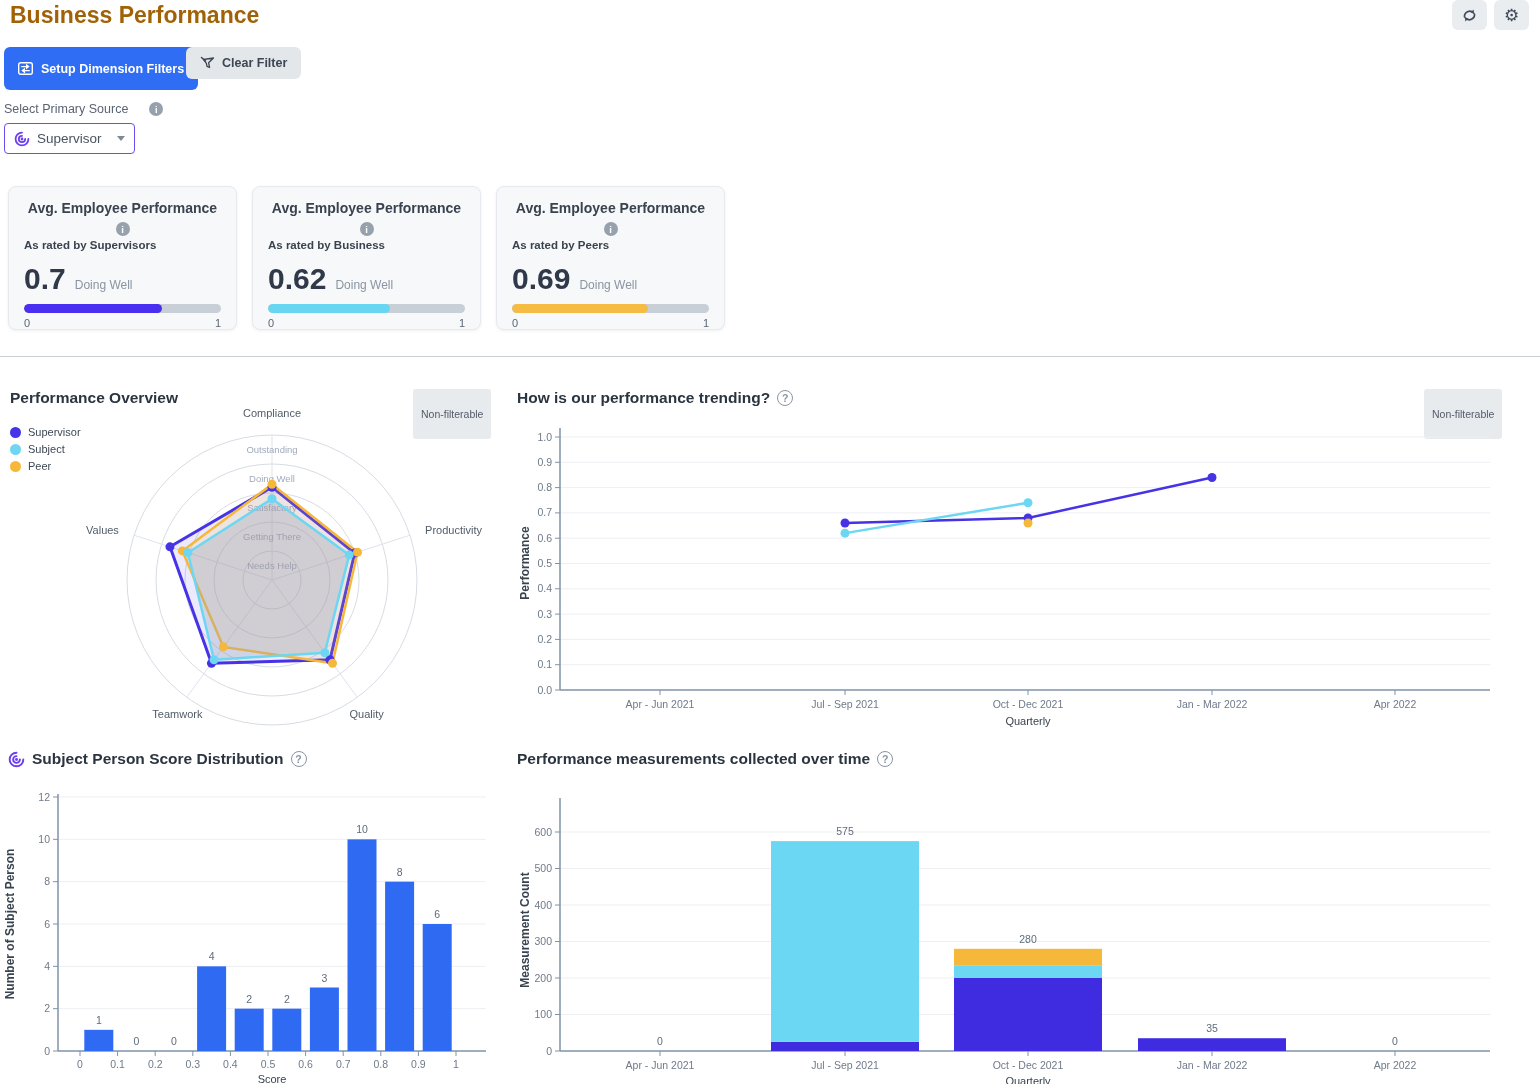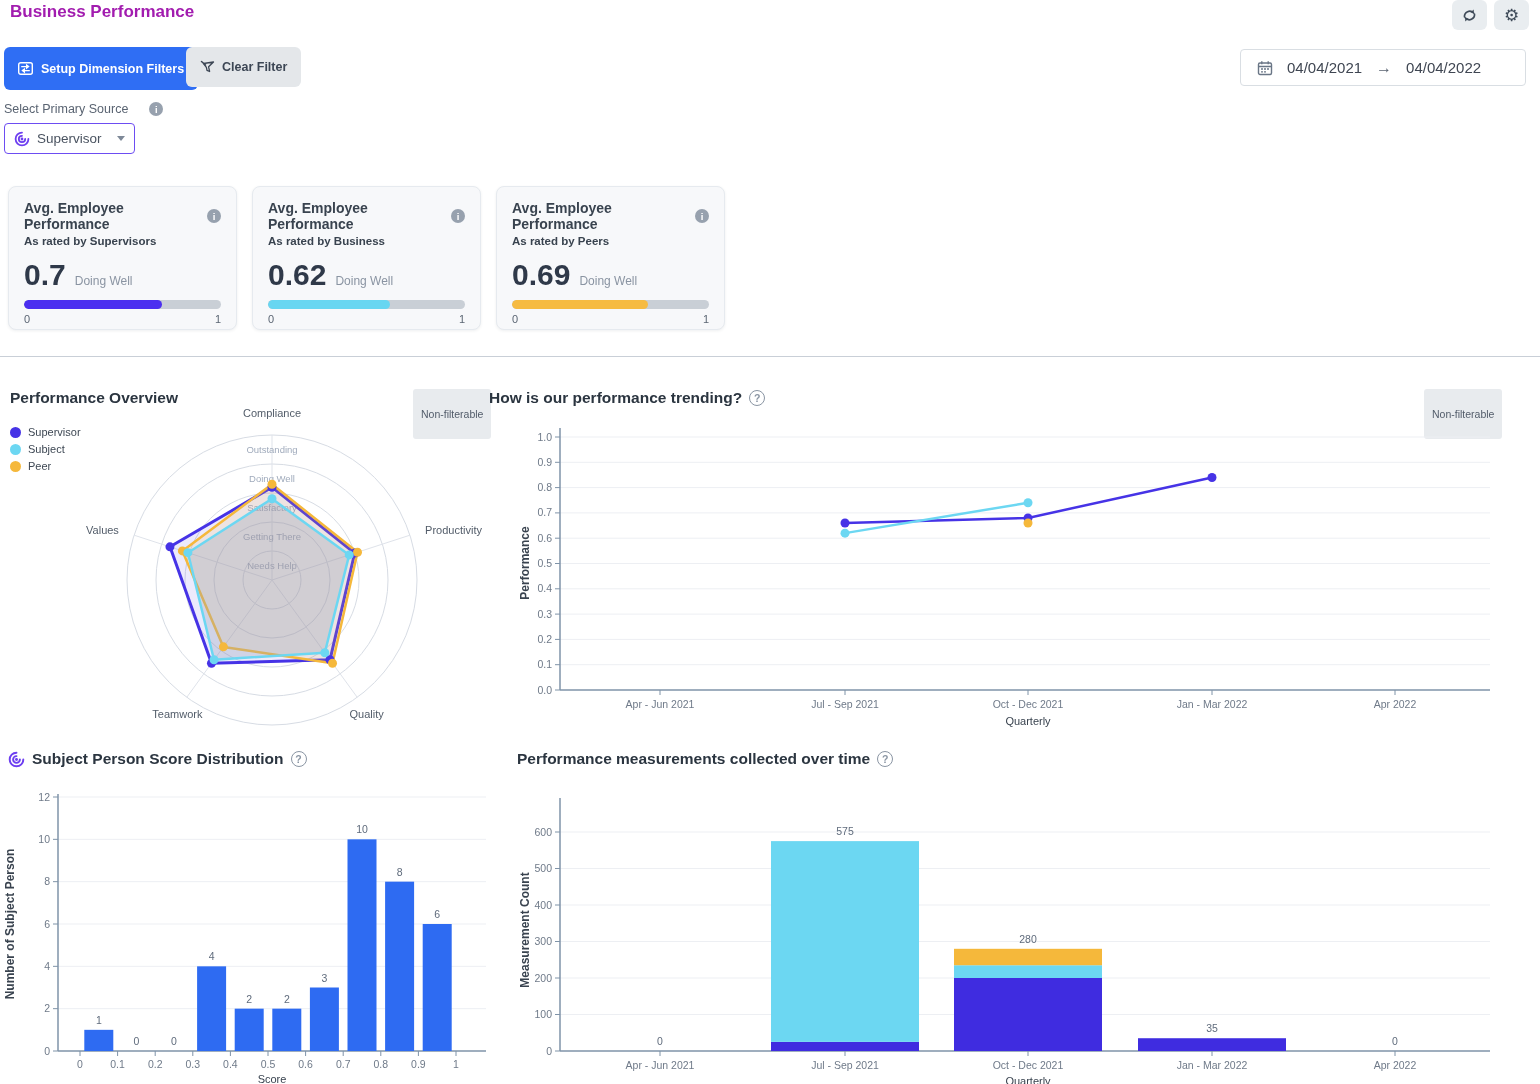--- a/index.html
+++ b/index.html
@@ -1,28 +1,28 @@
 <!DOCTYPE html>
 <html><head>
 <meta charset="utf-8">
 <style>
   * { box-sizing: border-box; margin: 0; padding: 0; }
   body { background:#fff; font-family:"Liberation Sans", sans-serif; }
   .page { position:relative; width:1540px; height:1084px; background:#fff; overflow:hidden; }
 
-  .h1 { position:absolute; left:10px; top:2px; font-size:17px; font-weight:bold; color:#a21caf; }
+  .h1 { position:absolute; left:10px; top:2px; font-size:23px; font-weight:bold; color:#a16207; }
 
   .icon-btn { position:absolute; top:0; width:35px; height:30px; background:#e9edf0; border-radius:6px;
               display:flex; align-items:center; justify-content:center; color:#3f4b59; cursor:pointer; }
   .gear-glyph { font-size:17px; line-height:1; }
 
   .btn-blue { position:absolute; left:4px; top:47px; height:43px; background:#2f6ef4; color:#fff;
               border:none; border-radius:6px; font-size:12.5px; font-weight:bold; padding:0 14px;
               display:flex; align-items:center; gap:8px; cursor:pointer; font-family:inherit;}
-  .btn-gray { position:absolute; left:186px; top:47px; height:40px; background:#e4e7ea; color:#3c4654;
+  .btn-gray { position:absolute; left:186px; top:47px; height:32px; background:#e4e7ea; color:#3c4654;
               border:none; border-radius:6px; font-size:12.5px; font-weight:bold; padding:0 14px;
               display:flex; align-items:center; gap:7px; cursor:pointer; font-family:inherit;}
 
   .daterange { position:absolute; left:1240px; top:49px; width:286px; height:37px; background:#fff;
                border:1px solid #d9dee3; border-radius:4px; display:flex; align-items:center;
                padding:0 16px; gap:14px; font-size:15px; color:#3f4652; }
   .daterange .arrow { color:#5a6472; font-size:16px; }
 
   .src-label { position:absolute; left:4px; top:102px; font-size:12.5px; color:#5a6472;
                display:flex; align-items:center; gap:21px; }
@@ -34,21 +34,21 @@
 
   .info-i { display:inline-flex; width:14px; height:14px; border-radius:50%; background:#97a1ae;
             color:#fff; font-size:9.5px; font-weight:bold; align-items:center; justify-content:center;
             font-style:normal; flex:none;}
   .q-icon { display:inline-flex; width:16px; height:16px; border-radius:50%; border:1.5px solid #8a95a3;
             color:#8a95a3; font-size:10.5px; font-weight:bold; align-items:center; justify-content:center; flex:none;}
 
   .kpi { position:absolute; top:186px; width:229px; height:144px; background:#f7f8fa;
          border:1px solid #e6eaef; border-radius:8px; box-shadow:0 1px 3px rgba(40,50,70,.08);
          padding:13px 15px; }
-  .kpi-title { font-size:14px; font-weight:bold; color:#39434f; display:flex; align-items:center; gap:6px; }
+  .kpi-title { font-size:14px; font-weight:bold; color:#39434f; display:flex; align-items:center; gap:6px;flex-direction:column; }
   .kpi-sub { font-size:11.5px; font-weight:bold; color:#39434f; margin-top:3px; }
   .kpi-valrow { margin-top:11px; display:flex; align-items:baseline; gap:9px; }
   .kpi-value { font-size:30px; font-weight:bold; color:#2f3949; }
   .kpi-status { font-size:12px; color:#8a94a2; }
   .kpi-track { margin-top:8px; height:9px; background:#c9cfd6; border-radius:5px; overflow:hidden; }
   .kpi-fill { height:100%; border-radius:5px; }
   .kpi-minmax { display:flex; justify-content:space-between; font-size:11px; color:#5b6573; margin-top:4px; }
 
   .divider { position:absolute; left:0; top:356px; width:1540px; height:0; border-top:1.5px solid #c9cfd7; }
 
@@ -92,30 +92,20 @@
   </button>
 
   <button class="btn-gray">
     <svg width="15" height="14" viewBox="0 0 15 14">
       <path d="M3.5 3.5 L13.5 2 L8.6 6.8 L9.6 11.5 L7 10.4 L6.4 7.4 Z" fill="none" stroke="#3c4654" stroke-width="1.3" stroke-linejoin="round"></path>
       <path d="M1.5 1.5 L5.5 5" stroke="#3c4654" stroke-width="1.5" stroke-linecap="round"></path>
     </svg>
     <span>Clear Filter</span>
   </button>
 
-  <div class="daterange">
-    <svg width="16" height="16" viewBox="0 0 16 16">
-      <rect x="1.5" y="3" width="13" height="11.5" rx="1.5" fill="none" stroke="#6a7686" stroke-width="1.4"></rect>
-      <path d="M4.8 1.2 v3 M11.2 1.2 v3 M1.5 6.5 h13" stroke="#6a7686" stroke-width="1.4"></path>
-      <path d="M4 9 h2 M7 9 h2 M10 9 h2 M4 11.8 h2 M7 11.8 h2" stroke="#6a7686" stroke-width="1.3"></path>
-    </svg>
-    <span>04/04/2021</span>
-    <span class="arrow">→</span>
-    <span>04/04/2022</span>
-  </div>
 
   <div class="src-label">
     <span>Select Primary Source</span>
     <i class="info-i">i</i>
   </div>
   <div class="dropdown">
     <svg width="16" height="16" viewBox="0 0 16 16">
       <path d="M8 1.6 A 6.4 6.4 0 1 0 14.4 8" fill="none" stroke="#6d3ef0" stroke-width="1.8" stroke-linecap="round"></path>
       <path d="M8 4.8 A 3.2 3.2 0 1 0 11.2 8" fill="none" stroke="#6d3ef0" stroke-width="1.8" stroke-linecap="round"></path>
       <circle cx="8" cy="8" r="1.4" fill="#6d3ef0"></circle>
@@ -239,21 +229,21 @@
       <circle cx="332.5124917235101" cy="258.28829957090085" r="4.5" fill="#f5b83b"></circle>
       <circle cx="223.4195488980271" cy="241.86525458508942" r="4.5" fill="#f5b83b"></circle>
       <circle cx="182.36292333918178" cy="145.87514828016117" r="4.5" fill="#f5b83b"></circle>
       <circle cx="272" cy="93.8" r="4.5" fill="#6cd7f2"></circle>
       <circle cx="349.22578912316646" cy="149.90782005675428" r="4.5" fill="#6cd7f2"></circle>
       <circle cx="324.8418941810933" cy="247.7306277943078" r="4.5" fill="#6cd7f2"></circle>
       <circle cx="214.04437412396214" cy="254.7690756453698" r="4.5" fill="#6cd7f2"></circle>
       <circle cx="187.87905113369368" cy="147.66744684753587" r="4.5" fill="#6cd7f2"></circle>
     </svg>
 
-  <div class="sec-title" style="left:489px; top:389px;text-align:center;">
+  <div class="sec-title" style="left:517px; top:389px;text-align:center;">
     <span>How is our performance trending?</span>
     <span class="q-icon">?</span>
   </div>
   <div class="badge" style="left:1424px; top:389px;">Non-filterable</div>
 
   <svg id="trend-svg" style="position:absolute; left:517px; top:420px;" width="1023" height="312">
       <line x1="38" y1="270" x2="43" y2="270" stroke="#7f93a8"></line>
       <text x="35" y="273.5" fill="#6f7a89" font-size="10.5" text-anchor="end">0.0</text>
       <line x1="43" y1="244.7" x2="973" y2="244.7" stroke="#edeff3"></line>
       <line x1="38" y1="244.7" x2="43" y2="244.7" stroke="#7f93a8"></line>

